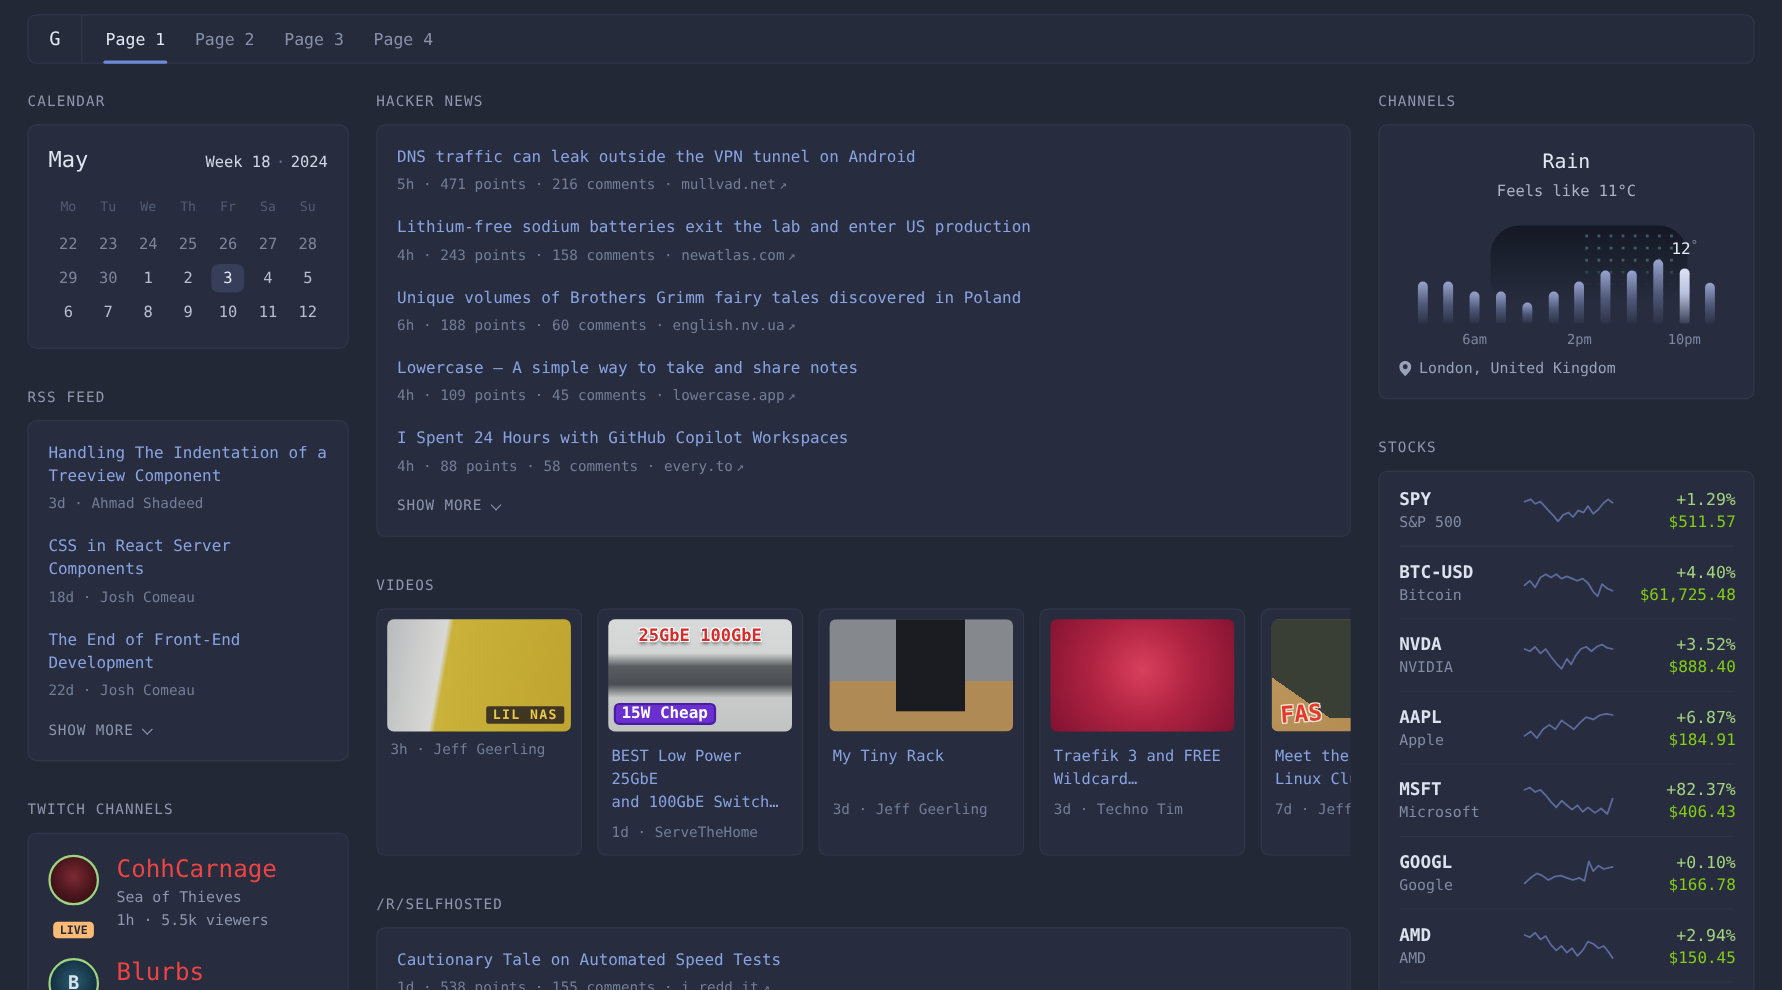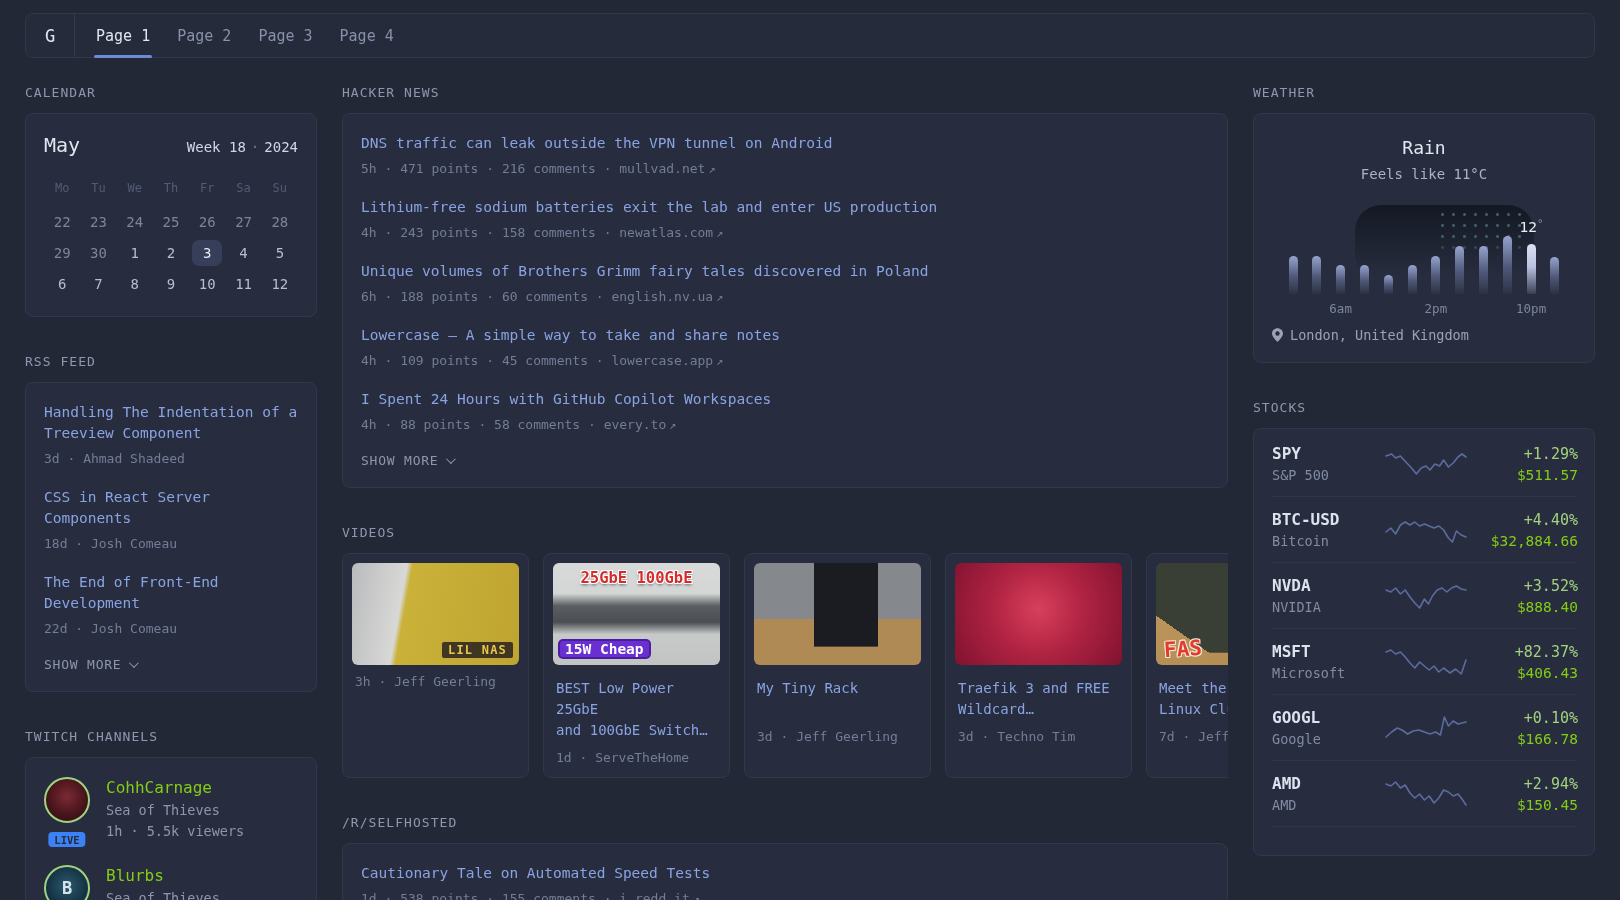--- a/index.html
+++ b/index.html
@@ -60,23 +60,23 @@
   
   .tw-row{display:flex;gap:16px;margin-bottom:26px;cursor:pointer;}
   .tw-avwrap{position:relative;width:46px;flex:none;}
   .tw-av{width:46px;height:46px;border-radius:50%;display:flex;align-items:center;justify-content:center;
     font-weight:bold;font-size:17px;}
   .tw-av.cohh{background:radial-gradient(circle at 50% 42%,#7c2a33 0%,#4a151c 55%,#2a0b10 100%);
     border:2px solid #9fd47f;color:#c98a8a;}
   .tw-av.blurbs{background:radial-gradient(circle at 50% 45%,#2b5a6e 0%,#153445 60%,#0e2430 100%);
     border:2px solid #9fd47f;color:#d7e4ec;}
   .live-badge{position:absolute;left:50%;transform:translateX(-50%);bottom:-8px;
-    background:#3b82f6;color:#252b3a;font-size:10.5px;font-weight:bold;
+    background:#fdba74;color:#252b3a;font-size:10.5px;font-weight:bold;
     padding:1.5px 6px;border-radius:4px;}
-  .tw-name{color:#84cc16;font-size:16px;margin-top:1px;}
+  .tw-name{color:#ef4444;font-size:22px;margin-top:1px;}
   .tw-cat,.tw-meta{color:#8d96ae;font-size:13.5px;margin-top:5px;}
   
   .vrow{display:flex;gap:14px;overflow:hidden;}
   .vcard{width:187px;flex:none;background:var(--card);border:1px solid var(--border);
     border-radius:8px;padding:9px;cursor:pointer;}
   .vthumb{height:102px;border-radius:6px;position:relative;overflow:hidden;}
   .vtitle{margin:13px 3px 0;color:var(--link);font-size:14px;line-height:21px;
     min-height:42px;white-space:pre-line;}
   .vmeta{margin:9px 3px 3px;color:var(--muted);font-size:13px;white-space:nowrap;}
   .vthumb .t1,.vthumb .t2{position:absolute;font-weight:bold;white-space:nowrap;}
@@ -352,21 +352,21 @@
             <div class="feed-meta"><span>1d · 538 points · 155 comments · i.redd.it</span><span class="ext">↗</span></div>
           </div>
         </div>
     </div>
 
   </div>
 
   <div class="col-right">
 
     <div class="section">
-      <div class="section-label">WEATHER</div>
+      <div class="section-label">CHANNELS</div>
       <div class="card">
         <div class="w-cond">Rain</div>
         <div class="w-feels">Feels like 11°C</div>
         <div class="wchart">
           <div class="wcloud">
             <div class="wdots"></div>
           </div>
           <div class="wbars">
 
           <div class="wslot">
@@ -466,36 +466,51 @@
               <div class="s-sym">BTC-USD</div>
               <div class="s-name">Bitcoin</div>
             </div>
             <div class="s-sparkwrap">
               <svg class="spark" width="84" height="34" viewBox="0 0 84 34">
                 <polyline points="2.0,19 6.8,15 11.6,21 16.4,12 21.2,9 26.0,12 30.8,9 35.6,13 40.4,11 45.2,13 50.0,15 54.8,13 59.6,17 64.4,25 68.4,29 72.4,18 77.2,22 82.0,24"></polyline>
               </svg>
             </div>
             <div class="s-right">
               <div class="s-change up">+4.40%</div>
-              <div class="s-price">$32,884.66</div>
+              <div class="s-price">$61,725.48</div>
             </div>
           </div>
           <div class="s-row">
             <div class="s-left">
               <div class="s-sym">NVDA</div>
               <div class="s-name">NVIDIA</div>
             </div>
             <div class="s-sparkwrap">
               <svg class="spark" width="84" height="34" viewBox="0 0 84 34">
                 <polyline points="2.0,11 6.8,13 11.6,9 16.4,15 21.2,11 26.0,18 30.8,24 35.6,29 40.4,20 44.4,25 48.4,17 53.2,11 58.0,9 62.8,13 67.6,9 72.4,7 77.2,10 82.0,11"></polyline>
               </svg>
             </div>
             <div class="s-right">
               <div class="s-change up">+3.52%</div>
               <div class="s-price">$888.40</div>
+            </div>
+          </div>
+          <div class="s-row">
+            <div class="s-left">
+              <div class="s-sym">AAPL</div>
+              <div class="s-name">Apple</div>
+            </div>
+            <div class="s-sparkwrap">
+              <svg class="spark" width="84" height="34" viewBox="0 0 84 34">
+                <polyline points="2.0,24 7.6,20 13.2,26 18.8,18 24.4,14 30.0,18 35.6,10 41.2,14 46.8,18 52.4,12 58.0,7 64.4,9 70.8,5 76.4,4 82.0,5"></polyline>
+              </svg>
+            </div>
+            <div class="s-right">
+              <div class="s-change up">+6.87%</div>
+              <div class="s-price">$184.91</div>
             </div>
           </div>
           <div class="s-row">
             <div class="s-left">
               <div class="s-sym">MSFT</div>
               <div class="s-name">Microsoft</div>
             </div>
             <div class="s-sparkwrap">
               <svg class="spark" width="84" height="34" viewBox="0 0 84 34">
                 <polyline points="2.0,7 6.8,5 11.6,9 16.4,7 21.2,12 26.0,18 30.8,23 35.6,17 40.4,21 45.2,25 50.0,21 54.8,27 59.6,23 66.0,28 71.6,24 77.2,29 82.0,15"></polyline>

